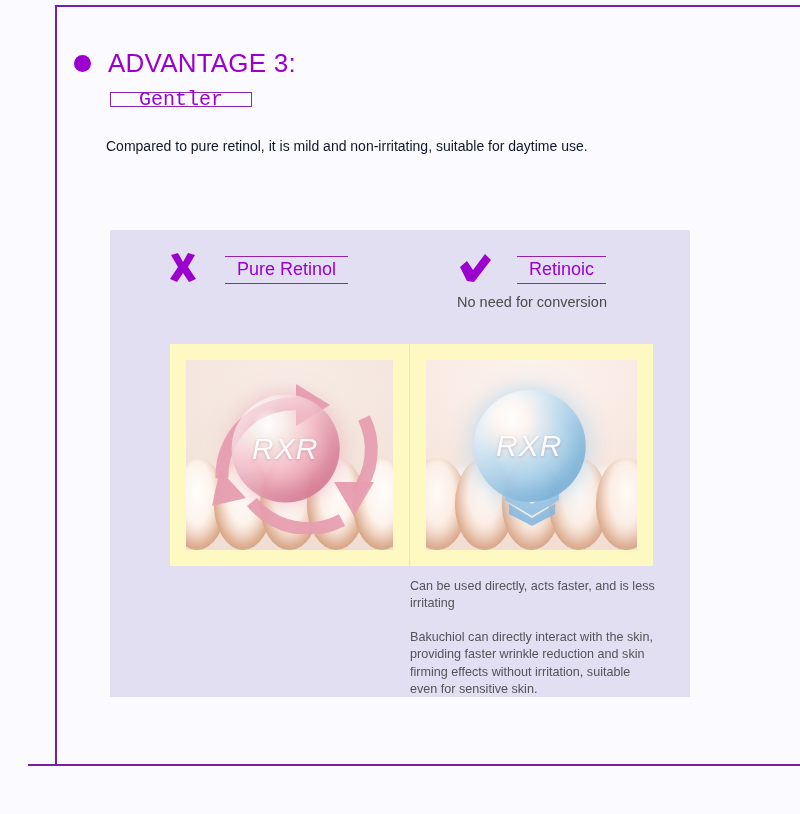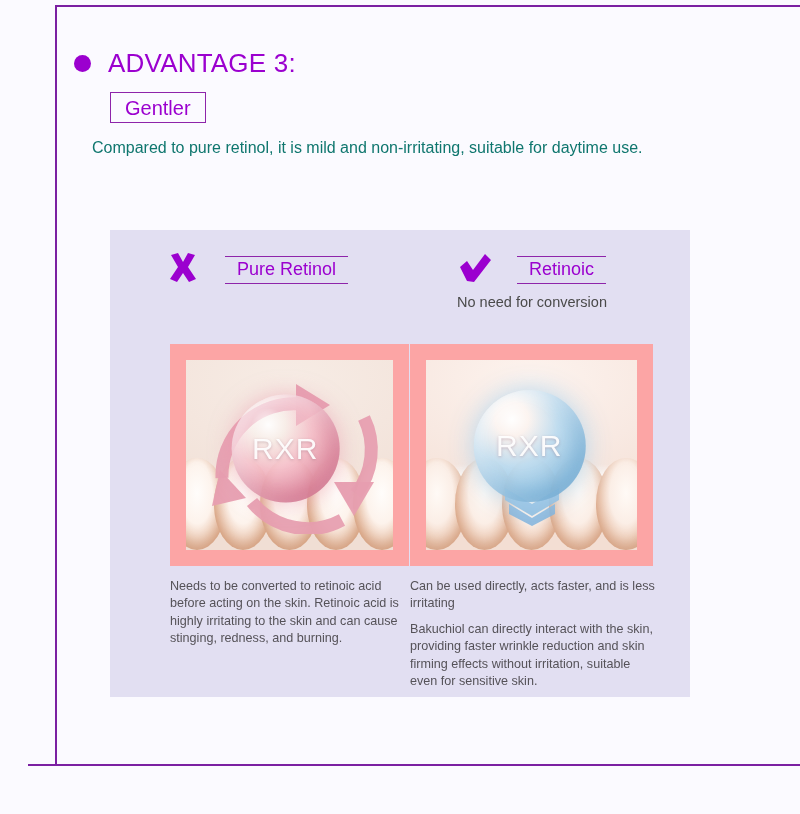--- a/index.html
+++ b/index.html
@@ -38,33 +38,34 @@
   .heading {
     position: absolute; left: 108px; top: 48px;
     font-size: 26px; font-weight: normal; letter-spacing: .2px;
     color: #9b00cf;
     white-space: nowrap;
   }
 
   
   .tag-box {
     position: absolute; left: 110px; top: 92px;
-    height: 31px; padding: 0 14px;
+    height: 15px; padding: 0 28px;
     border: 1.6px solid #8e24aa;
     display: flex; align-items: center;
     background: transparent;
+    font-family: Liberation Mono, monospace;
   }
   .tag-box span {
     font-size: 20px; color: #9b00cf; line-height: 1;
   }
 
   
   .lead {
-    position: absolute; left: 92px; top: 137px; width: 560px;
-    font-size: 16px; line-height: 1.42; color: #0f766e;
+    position: absolute; left: 106px; top: 137px; width: 560px;
+    font-size: 14px; line-height: 1.42; color: #0f172a;
   }
 
   
   .panel {
     position: absolute; left: 110px; top: 230px;
     width: 580px; height: 467px;
     background: #e2dff2;
   }
 
   .col {
@@ -94,22 +95,23 @@
 
   .col-sub {
     position: absolute; top: 62px; width: 100%;
     text-align: center;
     font-size: 14.5px; line-height: 1.38; color: #4a4a4a;
   }
 
   
   .imgframe {
     position: absolute;
-    background: #fca5a5;
+    background: #fef9c3;
     padding: 16px;
+    font-style: italic;
   }
   .imgframe-left  { left: 42px; top: 114px; width: 239px; height: 222px; }
   .imgframe-right { left: 18px; top: 114px; width: 243px; height: 222px; }
   .imgcanvas {
     position: relative; width: 100%; height: 100%; overflow: hidden;
   }
 
   
   .skin-bg-pink {
     position: absolute; inset: 0;
@@ -172,21 +174,21 @@
     text-shadow: 0 1px 3px rgba(140,90,110,.35);
     user-select: none;
   }
 
   
   .caption {
     position: absolute; font-size: 12.6px; line-height: 1.38; color: #555258;
   }
   .caption-left  { left: 42px;  top: 348px; width: 240px; }
   .caption-right { left: 18px;  top: 348px; width: 248px; }
-  .caption p + p { margin-top: 8px; }
+  .caption p + p { margin-top: 16px; }
 </style>
 </head>
 <body>
 
 <div id="page">
 
   <div class="rule-top"></div>
   <div class="rule-vert"></div>
   <div class="rule-bottom"></div>
 
@@ -242,21 +244,20 @@
               </g>
             </svg>
           </div>
 
           <div class="sphere sphere-pink">
             <span class="sphere-text">RXR</span>
           </div>
         </div>
       </div>
 
-      <div class="caption caption-left">Needs to be converted to retinoic acid before acting on the skin. Retinoic acid is highly irritating to the skin and can cause stinging, redness, and burning.</div>
     </div>
 
     <div class="col col-right">
 
       <div class="col-head">
         <span class="icon-check">
           <svg width="34" height="32" viewBox="0 0 34 32" aria-hidden="true">
             <path d="M2 15 L9 9 L15 18 L27 2 L33 8 L16 30 L9 29 Z" fill="#9b00cf"></path>
           </svg>
         </span>

